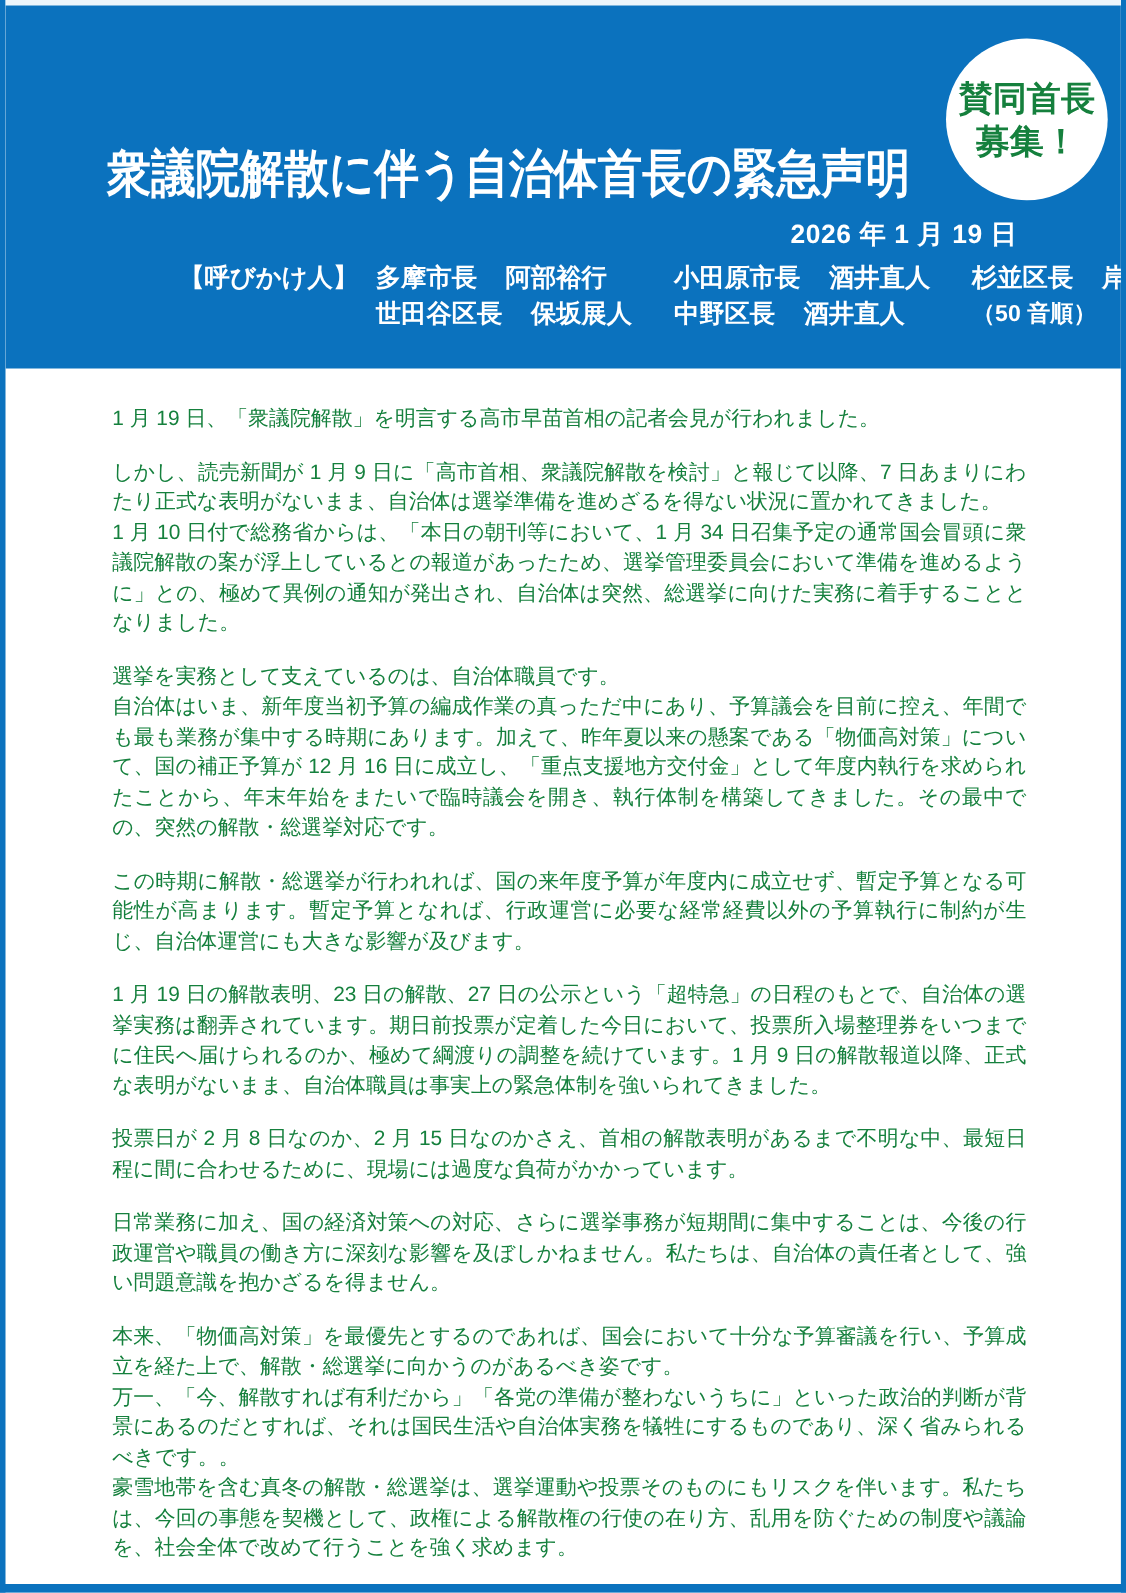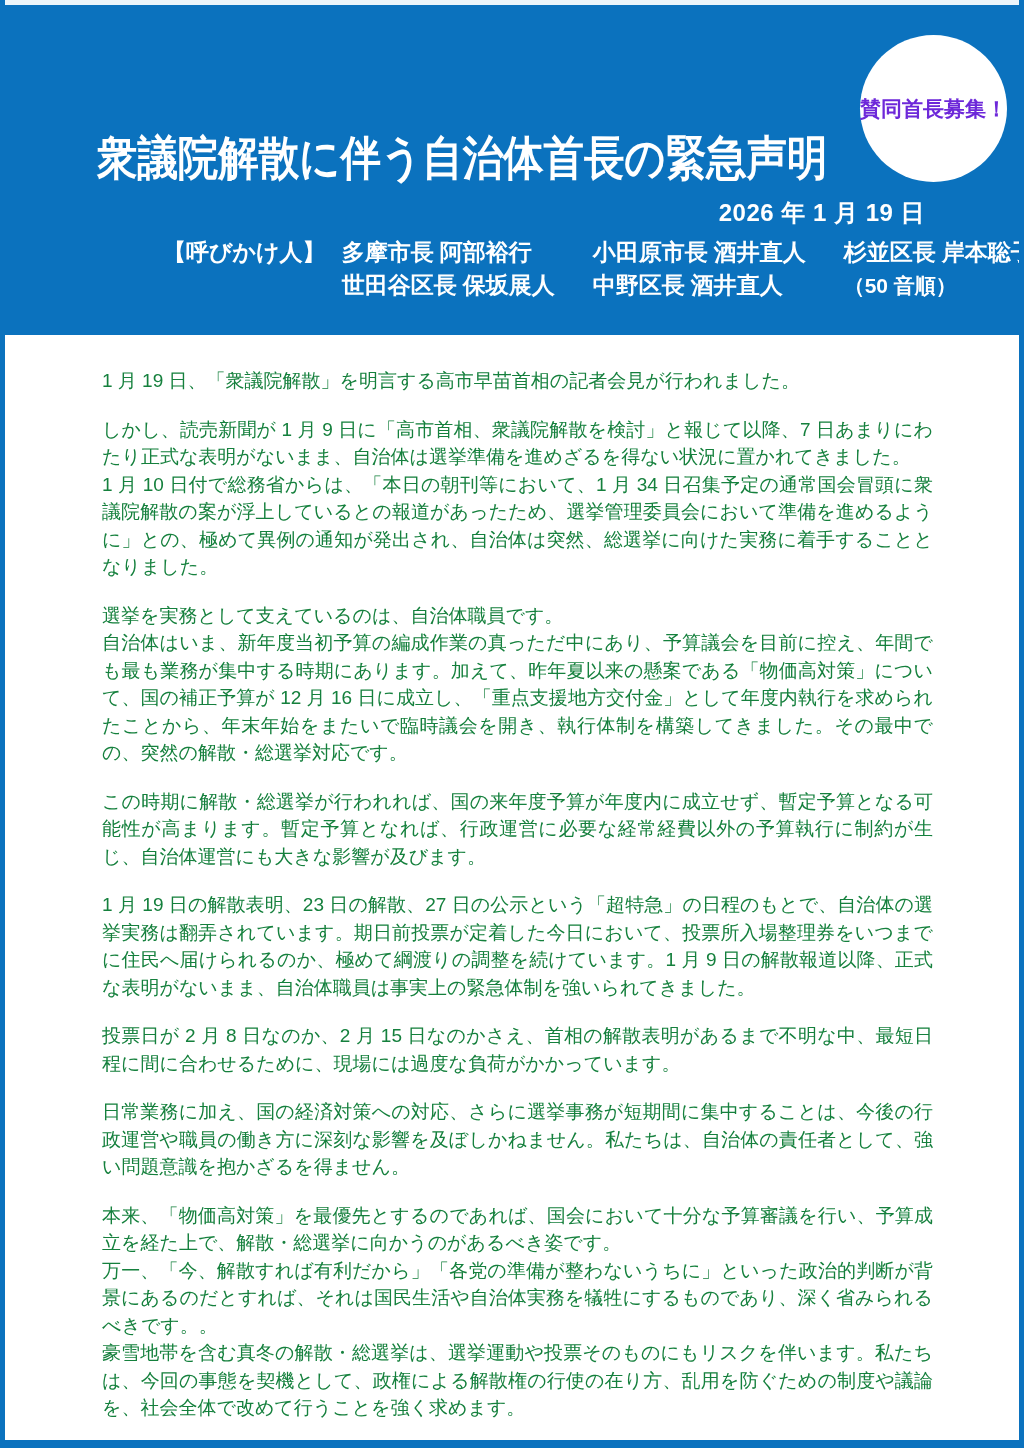--- a/index.html
+++ b/index.html
@@ -43,26 +43,26 @@
 
   .badge {
     position: absolute;
     left: 855px;
     top: 30px;
     width: 147px;
     height: 147px;
     background: #ffffff;
     border-radius: 50%;
     display: flex;
-    flex-direction: row;
+    flex-direction: column;
     align-items: center;
     justify-content: center;
-    color: #6d28d9;
+    color: #15803d;
     font-weight: 700;
-    font-size: 21px;
+    font-size: 31px;
     line-height: 39px;
     text-align: center;
   }
 
   .date {
     position: absolute;
     top: 192px;
     right: 94px;
     font-size: 24px;
     font-weight: 600;
@@ -80,21 +80,21 @@
     line-height: 33px;
     white-space: nowrap;
   }
 
   .callers-grid {
     display: grid;
     grid-template-columns: auto auto auto;
     column-gap: 38px;
   }
 
-  .caller-cell { display: flex; gap: 6px; }
+  .caller-cell { display: flex; gap: 26px; }
 
   .callers-note { font-size: 21px; align-self: center; }
 
   .content {
     padding: 32px 86px 0 97px;
     font-size: 19px;
     line-height: 27.5px;
     font-weight: 500;
     color: #15803d;
     text-align: justify;

